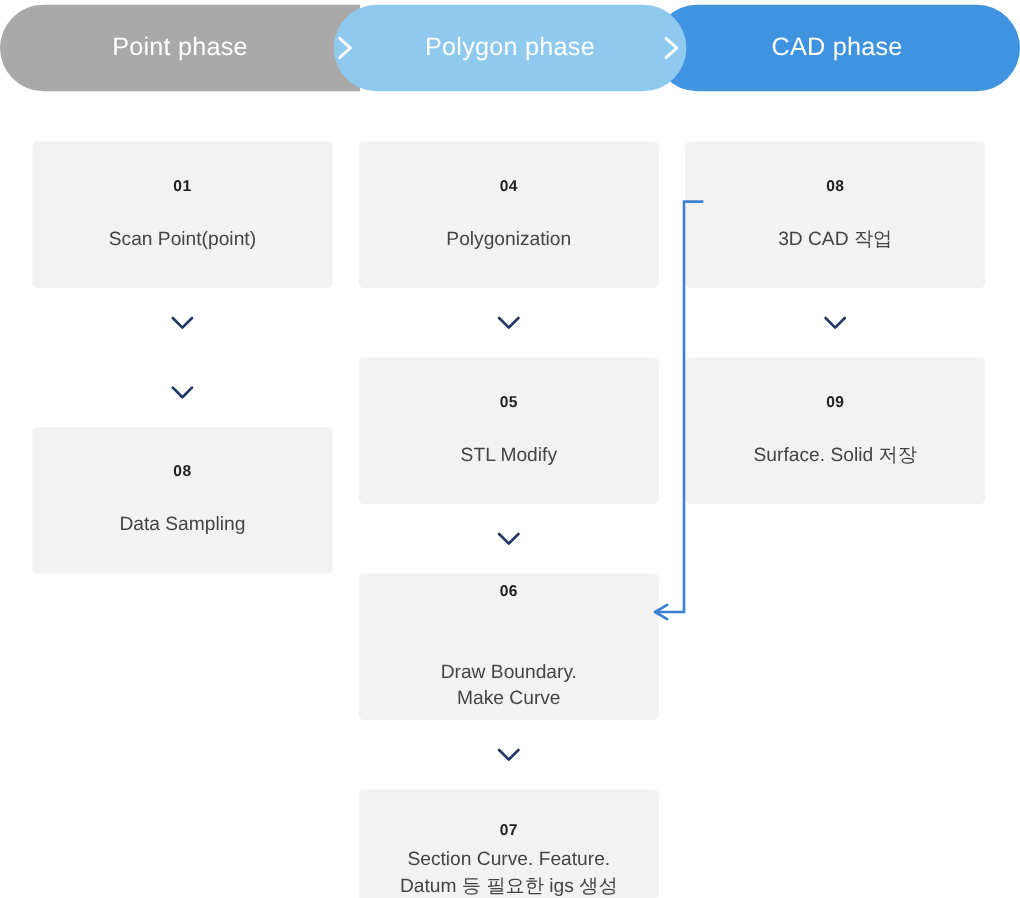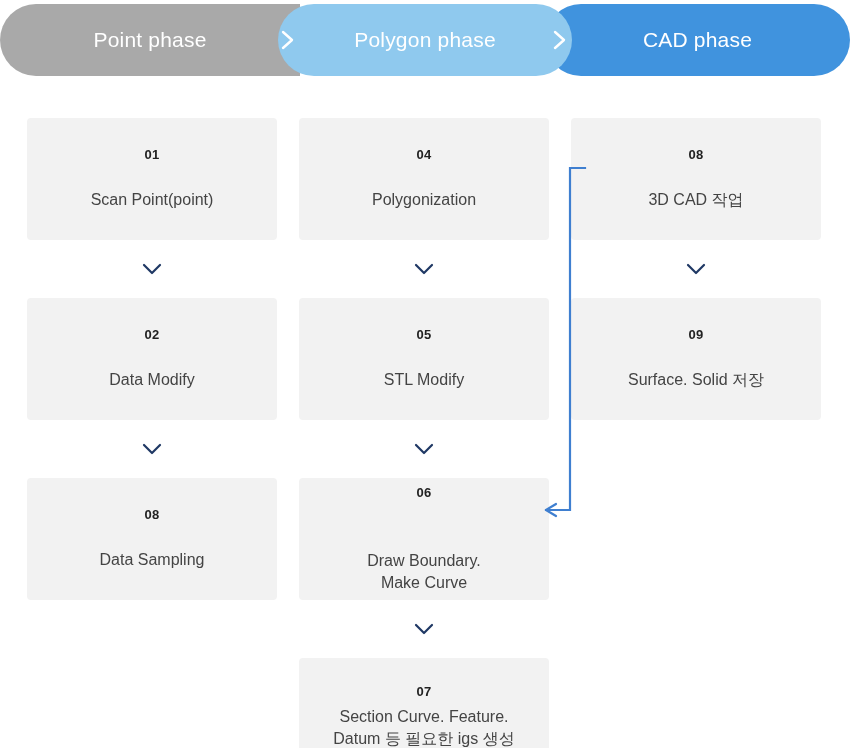--- a/index.html
+++ b/index.html
@@ -160,24 +160,20 @@
   <div class="col col-1">
     <div class="step-box h122">
       <div class="step-num">01</div>
       <div class="step-label">Scan Point(point)</div>
     </div>
     <div class="arrow-gap">
       <svg width="24" height="16" viewBox="0 0 24 16">
         <polyline points="4,4 12,12 20,4" fill="none" stroke="#1f3864" stroke-width="2.2" stroke-linecap="round" stroke-linejoin="round"></polyline>
       </svg>
     </div>
-    <div class="step-box h122">
-      <div class="step-num">02</div>
-      <div class="step-label">Data Modify</div>
-    </div>
     <div class="arrow-gap">
       <svg width="24" height="16" viewBox="0 0 24 16">
         <polyline points="4,4 12,12 20,4" fill="none" stroke="#1f3864" stroke-width="2.2" stroke-linecap="round" stroke-linejoin="round"></polyline>
       </svg>
     </div>
     <div class="step-box h122">
       <div class="step-num">08</div>
       <div class="step-label">Data Sampling</div>
     </div>
   </div>

